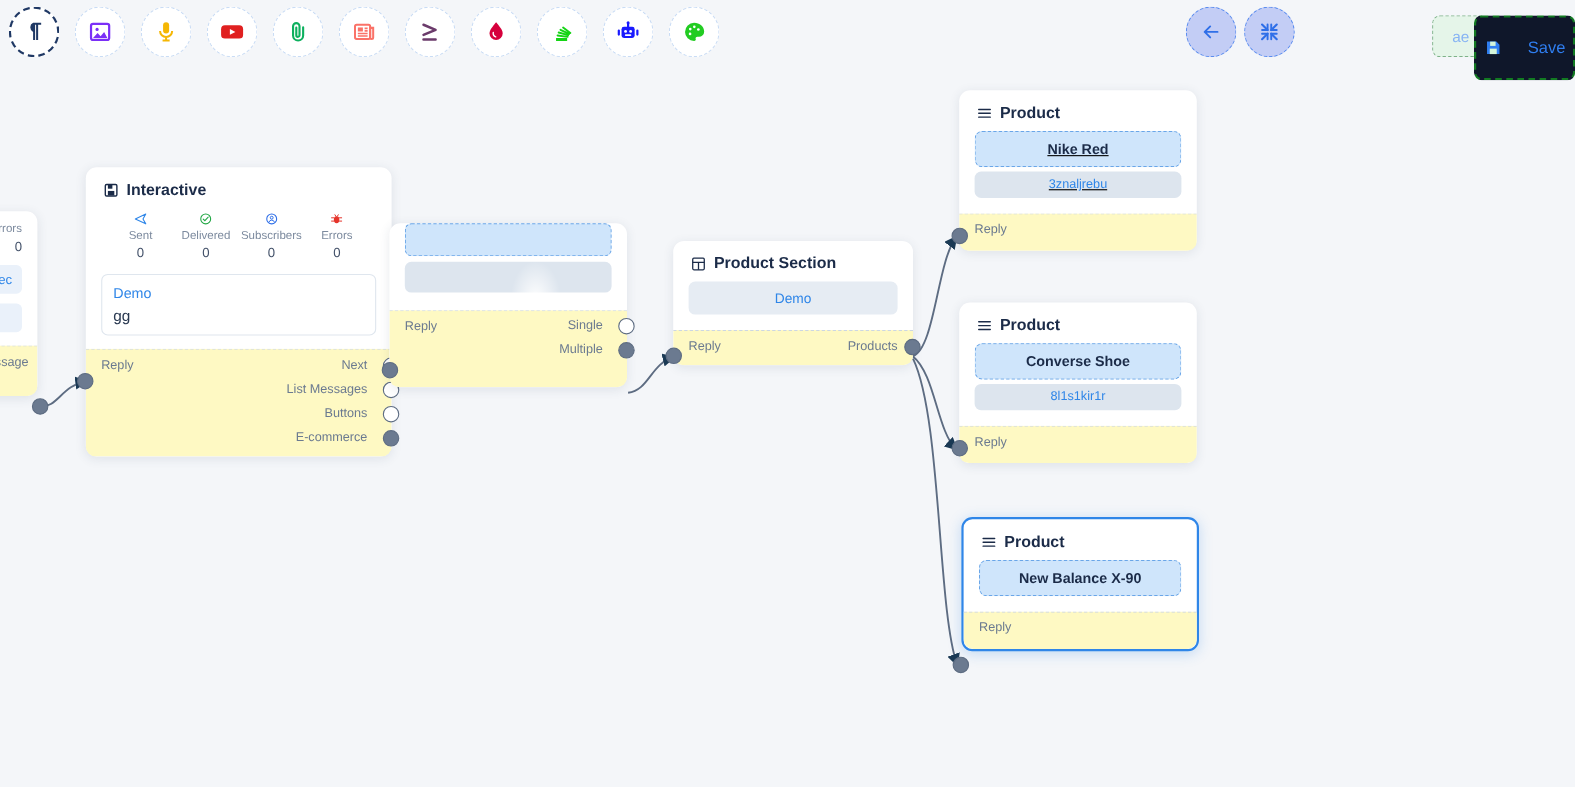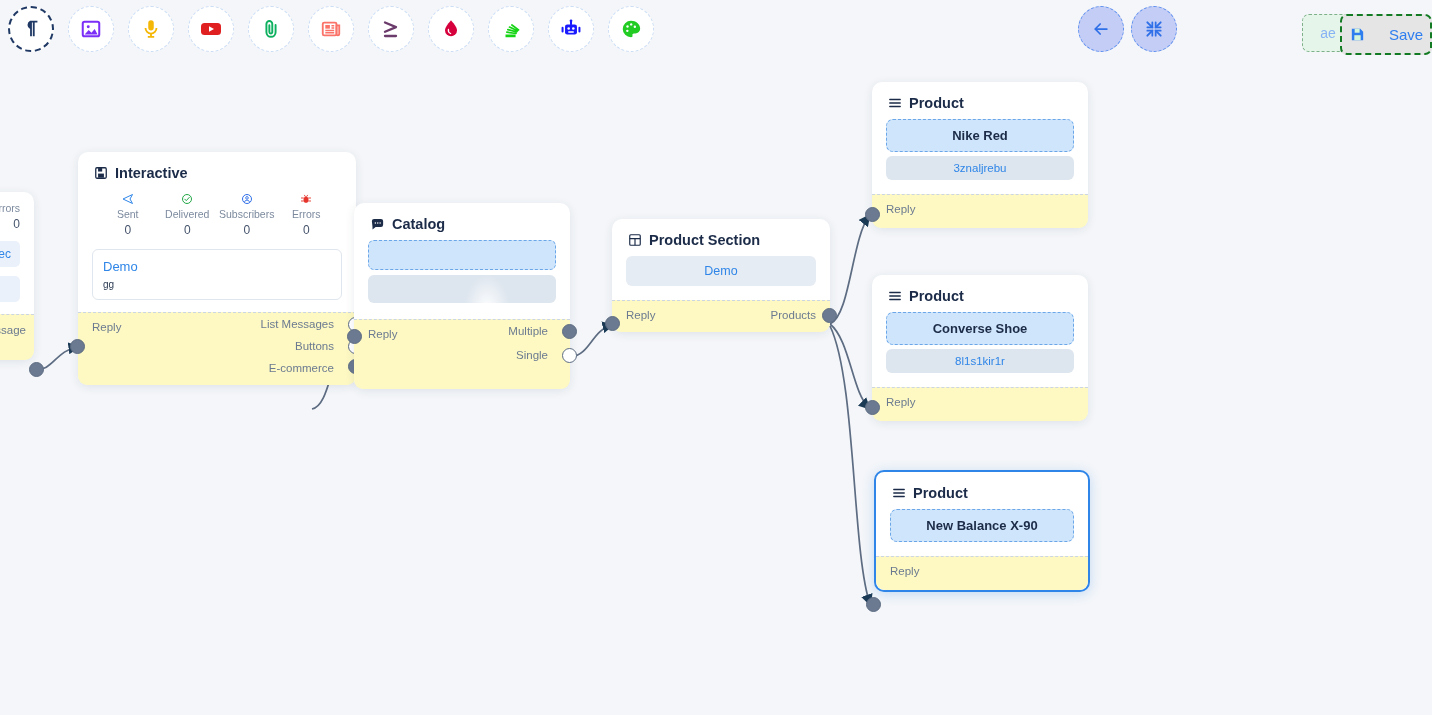--- a/index.html
+++ b/index.html
@@ -43,22 +43,22 @@
   .ghost-btn {
     position: absolute; top: 8px; left: 232px;
     width: 52px; height: 38px; border-radius: 7px;
     background: #d9f5dd; border: 1px dashed #1e7a2e;
     display: flex; align-items: center; justify-content: center;
     color: #2f7ef0; font-size: 14px; overflow: hidden;
     opacity: .55; filter: blur(.4px); cursor: pointer;
   }
   .save-btn {
     position: absolute; top: 8px; left: 270px;
-    width: 92px; height: 41px; border-radius: 7px;
-    background: #e5e5e5; border: 2px dashed #127a22;
+    width: 92px; height: 59px; border-radius: 7px;
+    background: #0f172a; border: 2px dashed #127a22;
     display: flex; align-items: center; justify-content: center; gap: 23px;
     color: #2f7ef0; font-size: 15px; cursor: pointer;
   }
 
   
   .node {
     position: absolute; background: #ffffff;
     border-radius: 10px;
     box-shadow: 0 2px 10px rgba(40,60,90,.10);
     z-index: 10;
@@ -100,21 +100,21 @@
     display: flex; justify-content: space-between; align-items: center;
     background: #eaf1fa; border-radius: 5px;
     padding: 6px 9px; margin-top: 10px;
     font-size: 12px; color: #2f86e8;
   }
   .msg-card {
     border: 1px solid #dfe6ee; border-radius: 6px;
     margin-top: 10px; padding: 9px 10px;
   }
   .msg-title { color: #2f86e8; font-size: 13px; }
-  .msg-text { color: #2b3a52; font-size: 10px; margin-top: 5px; }
+  .msg-text { color: #2b3a52; font-size: 14px; margin-top: 5px; }
 
   
   .skel-dashed {
     height: 30px; border-radius: 6px;
     background: #cfe5fb; border: 1.5px dashed #6aa6e8;
   }
   .skel-solid {
     height: 28px; border-radius: 6px; background: #dde5ee; margin-top: 5px;
   }
   .shimmer {
@@ -349,60 +349,55 @@
 
 
       <div class="msg-card">
         <div class="msg-title">Demo</div>
         <div class="msg-text">gg</div>
       </div>
     </div>
 
     <div class="node-foot" style="padding-bottom:6px;">
       <div class="foot-reply">Reply</div>
+      <div class="port-row" style="justify-content:flex-end; padding-top:8px;">
+        <span class="port-label" style="margin-right:8px;">Next</span>
+        <span class="dot open" style="position:absolute; right:-7px;"></span>
+      </div>
       <div class="port-row" style="justify-content:flex-end;">
         <span class="port-label" style="margin-right:8px;">List Messages</span>
         <span class="dot open" style="position:absolute; right:-7px;"></span>
       </div>
       <div class="port-row" style="justify-content:flex-end;">
         <span class="port-label" style="margin-right:8px;">Buttons</span>
         <span class="dot open" style="position:absolute; right:-7px;"></span>
       </div>
-      <div class="port-row" style="justify-content:flex-end;align-items:flex-end;">
+      <div class="port-row" style="justify-content:flex-end;">
         <span class="port-label" style="margin-right:8px;">E-commerce</span>
         <span class="dot" style="position:absolute; right:-7px;"></span>
       </div>
     </div>
   </div>
   <div class="in-dot" style="left:70px; top:339px;"></div>
 
   <div class="node" style="left:354px; top:203px; width:216px;">
-    <div class="node-head">
-      <svg width="15" height="15" viewBox="0 0 24 24">
-        <path d="M3 6.5A3.5 3.5 0 0 1 6.5 3h11A3.5 3.5 0 0 1 21 6.5v6A3.5 3.5 0 0 1 17.5 16H9l-5 4v-4z" fill="#1b2b48"></path>
-        <circle cx="8.6" cy="9.6" r="1.2" fill="#ffffff"></circle>
-        <circle cx="12.4" cy="9.6" r="1.2" fill="#ffffff"></circle>
-        <circle cx="16.2" cy="9.6" r="1.2" fill="#ffffff"></circle>
-      </svg>
-      <span>Catalog</span>
-    </div>
     <div class="node-body" style="position:relative; padding-bottom:16px;">
       <div class="skel-dashed"></div>
       <div class="skel-solid"></div>
       <div class="shimmer"></div>
     </div>
     <div class="node-foot" style="height:70px;">
       <div class="foot-reply">Reply</div>
+      <div class="port-row" style="justify-content:flex-end; padding-top:7px;">
+        <span class="port-label" style="margin-right:8px;">Single</span>
+        <span class="dot open" style="position:absolute; right:-7px;"></span>
+      </div>
       <div class="port-row" style="justify-content:flex-end;">
         <span class="port-label" style="margin-right:8px;">Multiple</span>
         <span class="dot" style="position:absolute; right:-7px;"></span>
-      </div>
-      <div class="port-row" style="justify-content:flex-end; padding-top:7px;">
-        <span class="port-label" style="margin-right:8px;">Single</span>
-        <span class="dot open" style="position:absolute; right:-7px;"></span>
       </div>
     </div>
   </div>
   <div class="in-dot" style="left:347px; top:329px;"></div>
 
   <div class="node" style="left:612px; top:219px; width:218px;">
     <div class="node-head">
       <svg width="14" height="14" viewBox="0 0 24 24">
         <rect x="3" y="3" width="18" height="18" rx="1.8" fill="none" stroke="#1b2b48" stroke-width="2"></rect>
         <path d="M3 9.6h18M12 9.6V21" stroke="#1b2b48" stroke-width="2"></path>
@@ -422,21 +417,21 @@
   </div>
   <div class="in-dot" style="left:605px; top:316px;"></div>
 
   <div class="node" style="left:872px; top:82px; width:216px;">
     <div class="node-head">
       <svg width="14" height="14" viewBox="0 0 24 24">
         <path d="M3 6h18M3 12h18M3 18h18" stroke="#1b2b48" stroke-width="2.2" stroke-linecap="round"></path>
       </svg>
       <span>Product</span>
     </div>
-    <div class="node-body" style="padding-bottom:14px;">
+    <div class="node-body" style="padding-bottom:14px;text-decoration:underline;">
       <div class="prod-name">Nike Red</div>
       <div class="prod-id">3znaljrebu</div>
     </div>
     <div class="node-foot" style="height:34px;">
       <div class="foot-reply">Reply</div>
     </div>
   </div>
   <div class="in-dot" style="left:865px; top:207px;"></div>
 
   <div class="node" style="left:872px; top:275px; width:216px;">

